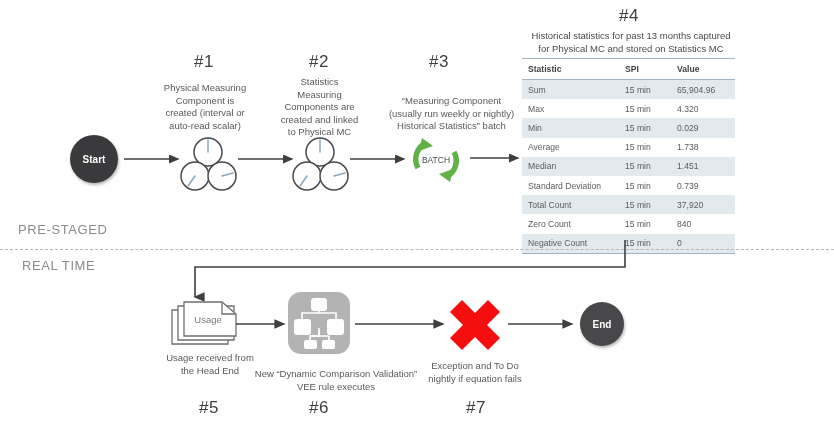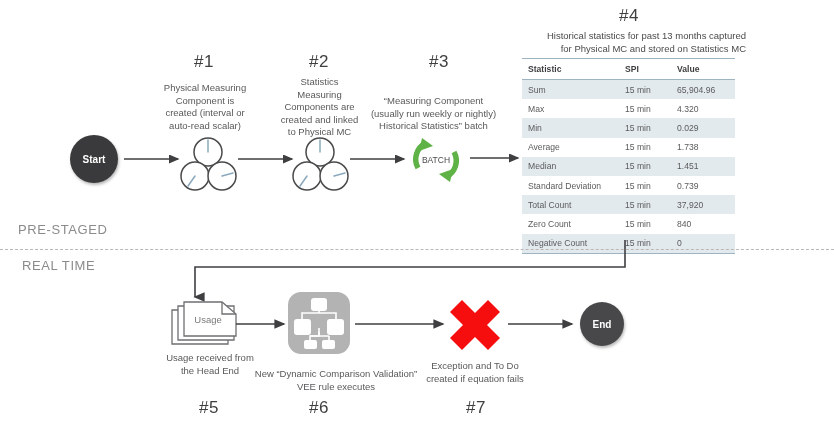--- a/index.html
+++ b/index.html
@@ -67,21 +67,21 @@
   }
   .stat-table tbody tr:nth-child(odd) td { background: #e3eaee; }
   .stat-table tbody tr:nth-child(even) td { background: #ffffff; }
   .stat-table tbody tr:last-child td { border-bottom: 1.1px solid #9fb4c2; }
   .col-stat { width: 97px; }
   .col-spi  { width: 52px; }
   .col-val  { width: 64px; }
 
   .tbl-title {
     font-size: 9.5px; line-height: 12.5px; color: #4a4a4c;
-    text-align: right; width: 230px;
+    text-align: center; width: 230px;
   }
 
   svg { display: block; overflow: visible; }
 </style>
 </head>
 <body>
 
 <div id="canvas">
 
   <div class="abs step-num" style="left:170px; top:52px; width:68px;">#1</div>
@@ -97,21 +97,21 @@
   </div>
 
   <div class="abs caption" style="left:268px; top:76px; width:103px;">
     <div>Statistics</div>
     <div>Measuring</div>
     <div>Components are</div>
     <div>created and linked</div>
     <div>to Physical MC</div>
   </div>
 
-  <div class="abs caption" style="left:355px; top:95px; width:157px;">
+  <div class="abs caption" style="left:373px; top:95px; width:157px;">
     <div>“Measuring Component</div>
     <div>(usually run weekly or nightly)</div>
     <div>Historical Statistics” batch</div>
   </div>
 
   <div class="abs node node-start" style="left:70px; top:135px;justify-content:center;">
     <span>Start</span>
   </div>
 
   <svg class="abs" style="left:124px; top:150px;" width="62" height="20">
@@ -306,20 +306,20 @@
     <div>the Head End</div>
   </div>
 
   <div class="abs caption" style="left:246px; top:368px; width:180px;">
     <div>New “Dynamic Comparison Validation”</div>
     <div>VEE rule executes</div>
   </div>
 
   <div class="abs caption" style="left:415px; top:360px; width:120px;">
     <div>Exception and To Do</div>
-    <div>created if equation fails</div>
+    <div>nightly if equation fails</div>
   </div>
 
   <div class="abs step-num" style="left:175px; top:398px; width:68px;">#5</div>
   <div class="abs step-num" style="left:285px; top:398px; width:68px;">#6</div>
   <div class="abs step-num" style="left:442px; top:398px; width:68px;">#7</div>
 
 </div>
 
 </body></html>

